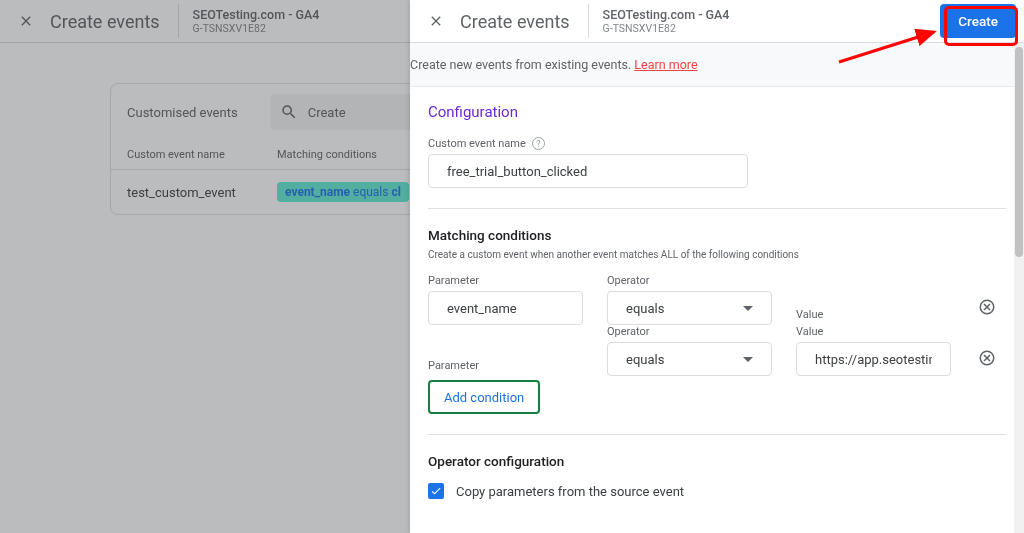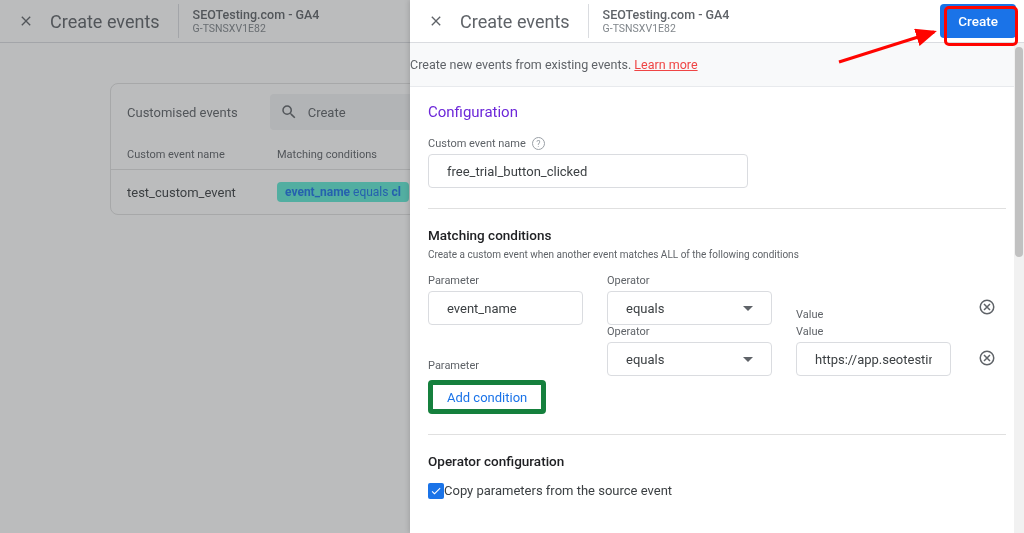--- a/index.html
+++ b/index.html
@@ -42,22 +42,22 @@
     .lbl{font-size:11px;color:#5f6368;margin-bottom:4px;display:flex;align-items:center;gap:6px}
     .fld{height:34px;border:1px solid #dadce0;border-radius:4px;padding:0 18px;font-size:13px;color:#3c4043;background:#fff;display:flex;align-items:center;width:100%}
     input.fld{outline:none}
     .sel{justify-content:space-between;cursor:pointer}
     .section{border-top:1px solid #e0e0e0;margin-top:20px;padding-top:18px}
     .cond-row{display:flex;gap:24px;align-items:flex-end;}
     .c-param{width:155px}
     .c-op{width:165px}
     .c-val{width:155px}
     .del{width:24px;height:24px;display:flex;align-items:center;justify-content:center;color:#5f6368;cursor:pointer;margin-bottom:6px}
-    .add-btn{height:34px;padding:0 14px;border:5px solid #15803d;background:#fff;color:#1a73e8;border-radius:4px;font-size:13px;cursor:pointer;margin-top:4px}
-    .chk-row{display:flex;align-items:flex-start;margin-top:14px;margin-bottom:8px}
+    .add-btn{height:34px;padding:0 14px;border:2px solid #15803d;background:#fff;color:#1a73e8;border-radius:4px;font-size:13px;cursor:pointer;margin-top:4px}
+    .chk-row{display:flex;align-items:center;gap:12px;margin-top:14px;margin-bottom:8px}
     .chk{width:16px;height:16px;background:#1a73e8;border-radius:2px;display:flex;align-items:center;justify-content:center}
     .scrollbar{position:absolute;right:0;top:43px;bottom:0;width:10px;background:#f1f1f1;display:flex;justify-content:center}
     .thumb{width:8px;background:#c1c1c1;border-radius:4px;position:absolute;top:4px;height:210px}
     .help{width:13px;height:13px;border:1px solid #9aa0a6;border-radius:50%;display:inline-flex;align-items:center;justify-content:center;font-size:9px;color:#9aa0a6}
   </style>
 </head>
 <body>
 
 <div class="bg">
   <div class="bg-topbar">

